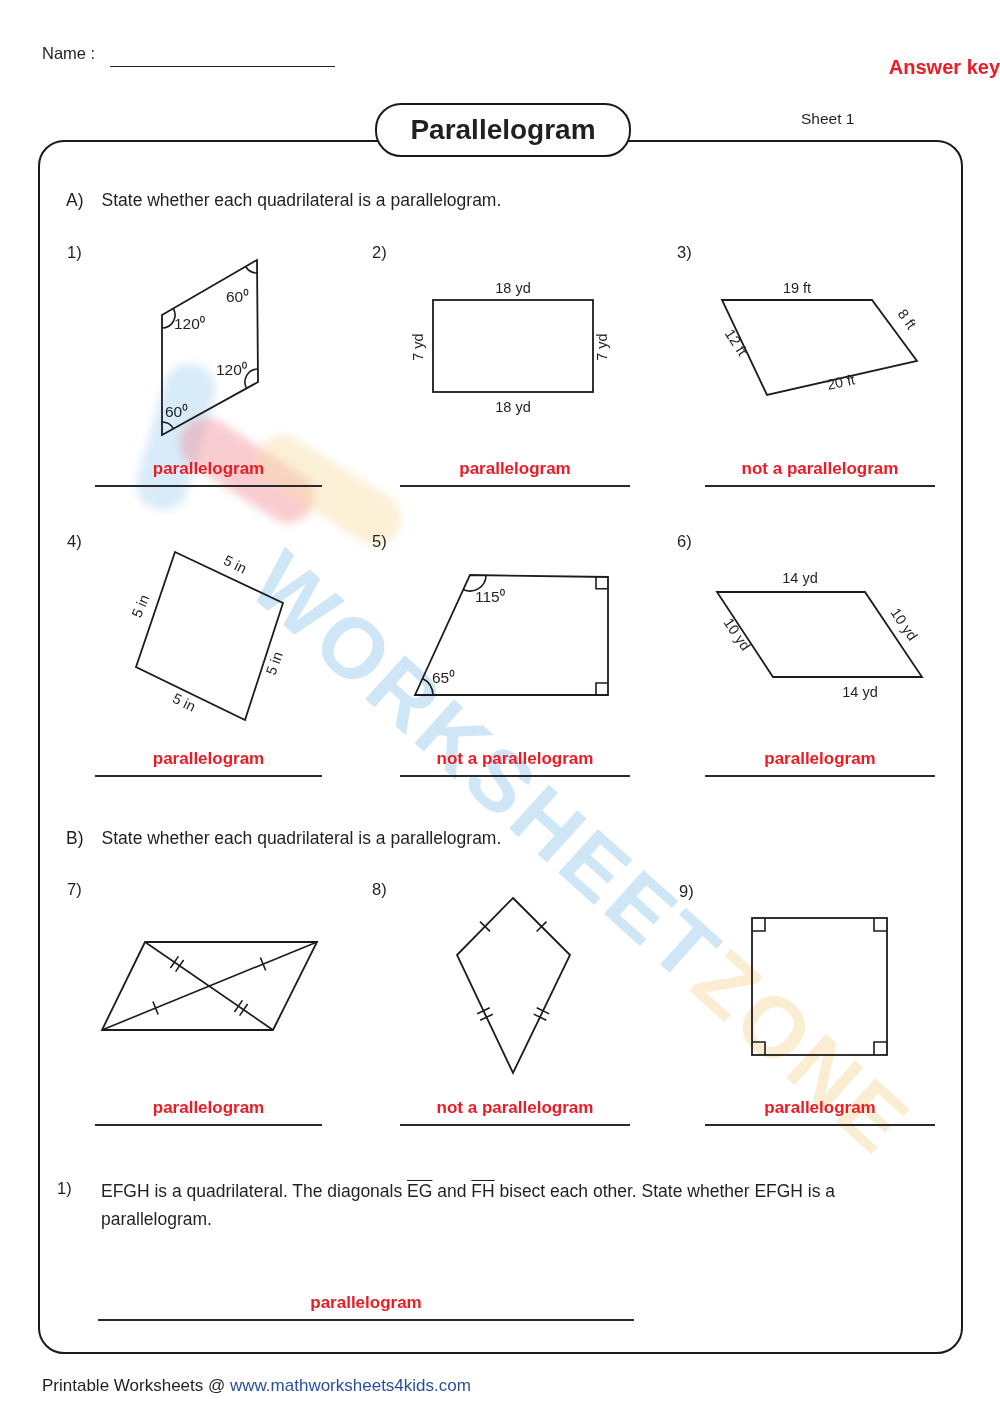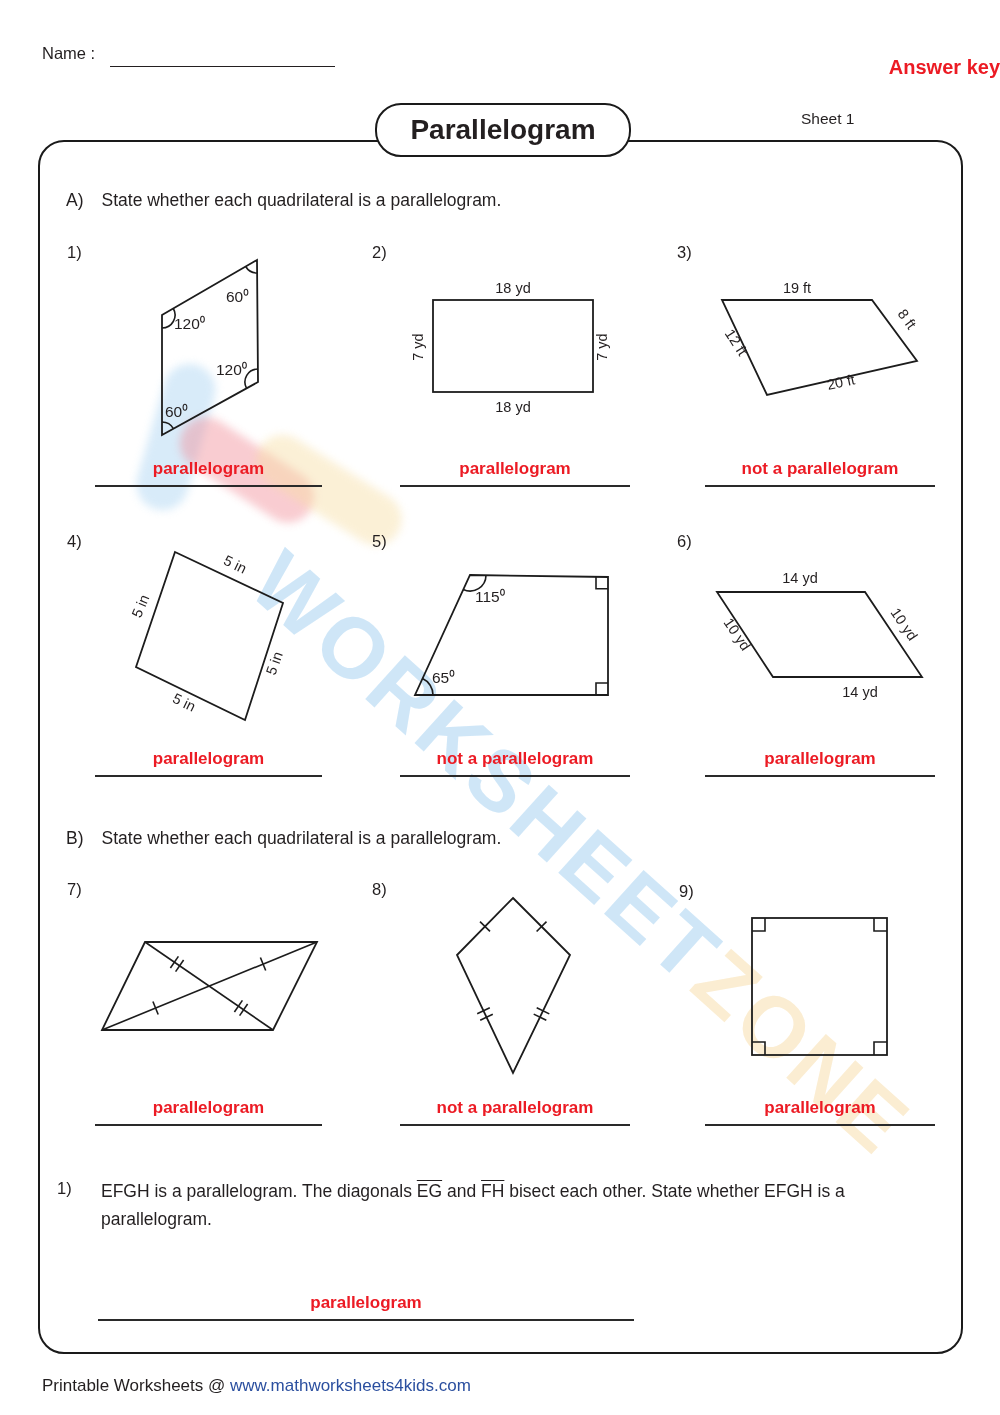--- a/index.html
+++ b/index.html
@@ -185,21 +185,21 @@
     <polyline class="thin" points="32,142 45,142 45,155"></polyline>
     <polyline class="thin" points="167,142 154,142 154,155"></polyline>
   </svg>
 
   <div class="answer content" style="left:95px;top:1094px;width:227px;">parallelogram</div>
   <div class="answer content" style="left:400px;top:1094px;width:230px;">not a parallelogram</div>
   <div class="answer content" style="left:705px;top:1094px;width:230px;">parallelogram</div>
 
   <div class="abs content" id="q10-num">1)</div>
   <div class="abs content" id="q10-text">
-    <span>EFGH is a parallelogram. The diagonals </span><span class="overline">EG</span><span> and </span><span class="overline">FH</span><span> bisect each other. State whether EFGH is a parallelogram.</span>
+    <span>EFGH is a quadrilateral. The diagonals </span><span class="overline">EG</span><span> and </span><span class="overline">FH</span><span> bisect each other. State whether EFGH is a parallelogram.</span>
   </div>
   <div class="answer content" style="left:98px;top:1289px;width:536px;">parallelogram</div>
 
   <div class="abs content" id="footer">
     <span>Printable Worksheets @ </span><a href="#">www.mathworksheets4kids.com</a>
   </div>
 
 </div>
 
 </body></html>

